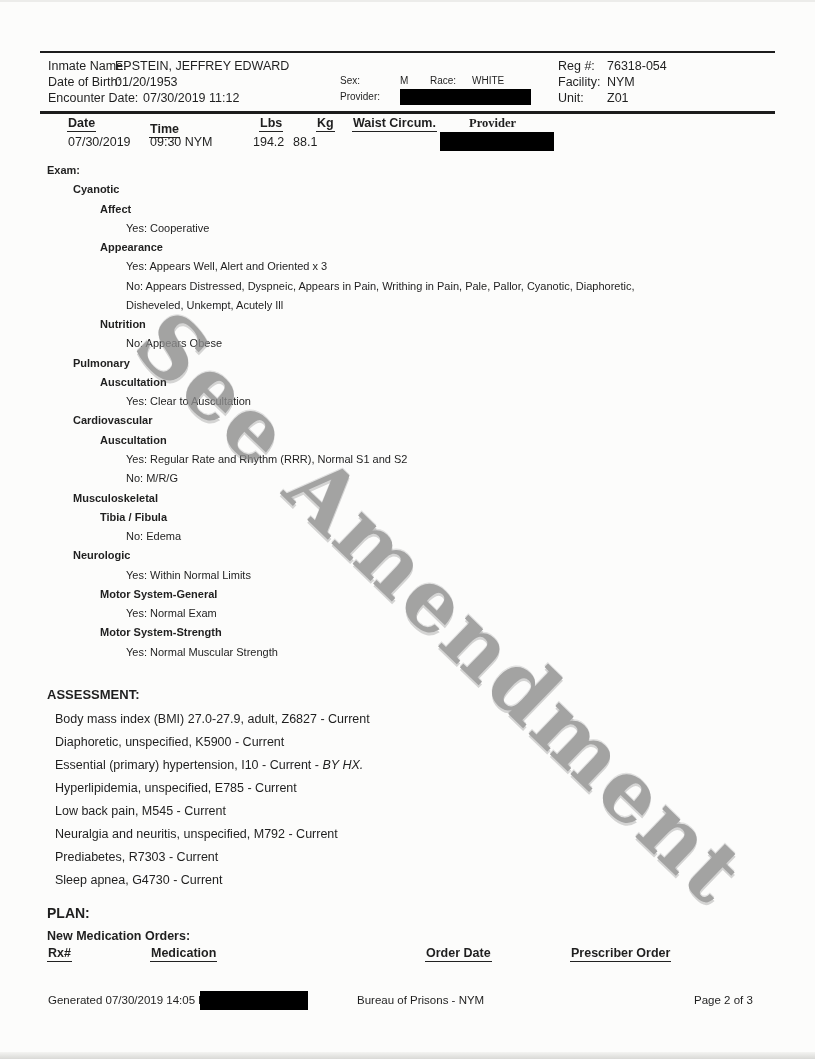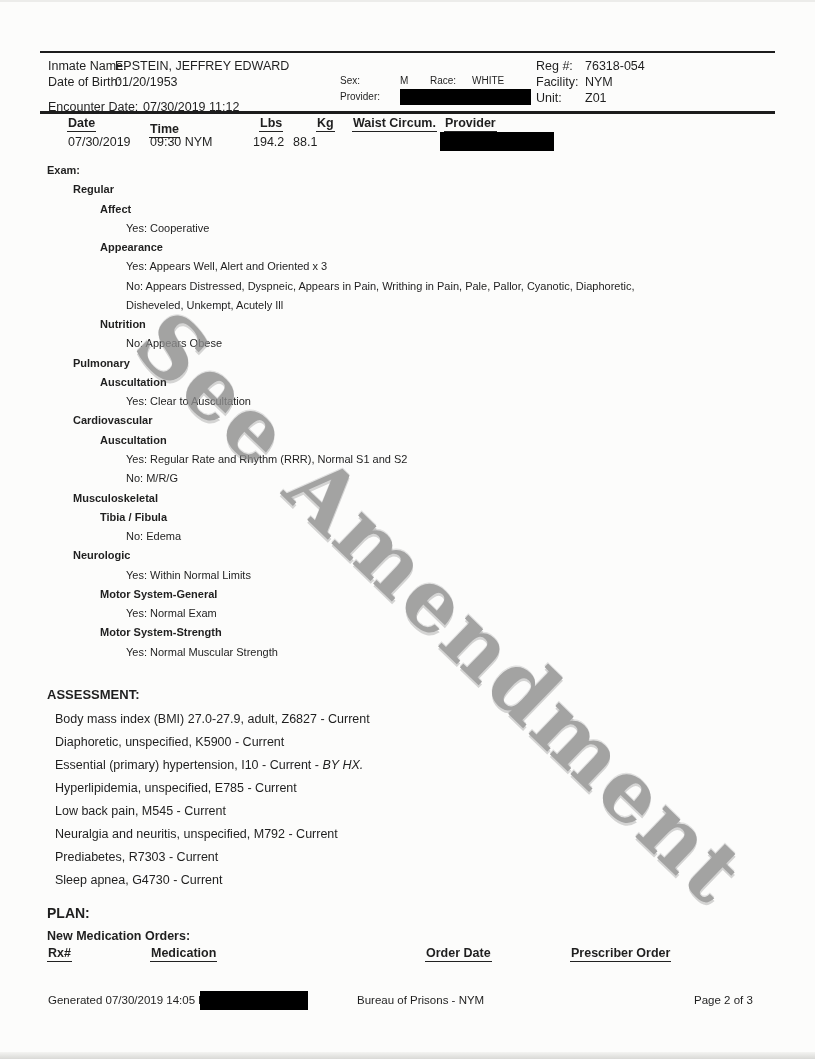--- a/index.html
+++ b/index.html
@@ -13,41 +13,41 @@
   
   .edge-top{left:0;top:0;width:815px;height:2px;background:#ececea;}
   .edge-bottom{left:0;bottom:0;width:815px;height:7px;background:linear-gradient(#f4f4f2,#d9d9d6);}
   
   .rule{background:#1c1c1c;}
   .rule-top{left:40px;top:51px;width:735px;height:2px;}
   .rule-mid{left:40px;top:111px;width:735px;height:3px;}
   
   .hrow,.rrow{position:absolute;font-size:12.5px;white-space:nowrap;}
   .hrow{left:48px;}
-  .rrow{left:536px;}
+  .rrow{left:558px;}
   .hrow:nth-child(1){top:59px;}
   .hrow:nth-child(2){top:75px;}
   .hrow:nth-child(3){top:91px;}
   .rrow:nth-child(1){top:59px;}
   .rrow:nth-child(2){top:75px;}
   .rrow:nth-child(3){top:91px;}
   .hrow .lbl{display:inline-block;width:67px;}
-  .hrow:nth-child(3) .lbl{width:95px;margin-top:9px;}
+  .hrow:nth-child(3) .lbl{width:95px;}
   .rrow .lbl{display:inline-block;width:49px;}
   .hmid{font-size:10px;white-space:nowrap;}
   
   .redact{background:#000;}
   
   .vh,.mh{position:absolute;font-weight:bold;font-size:12.5px;border-bottom:1.5px solid #222;padding:0 1px 1px 1px;white-space:nowrap;}
   .vh:nth-child(1){left:67px;}
   .vh:nth-child(2){left:149px;margin-top:6px;}
   .vh:nth-child(3){left:259px;}
   .vh:nth-child(4){left:316px;}
   .vh:nth-child(5){left:352px;}
-  .vh:nth-child(6){left:444px;}
+  .vh:nth-child(6){left:468px;font-family:Liberation Serif, serif;}
   .vc{position:absolute;font-size:12.5px;white-space:nowrap;}
   .vc:nth-child(1){left:68px;}
   .vc:nth-child(2){left:150px;}
   .vc:nth-child(3){left:253px;}
   .vc:nth-child(4){left:293px;}
   
   .watermark{
     left:185px;top:292px;width:700px;
     transform:rotate(44deg);transform-origin:0 0;
     font-family:"DejaVu Serif","Liberation Serif",serif;
@@ -123,21 +123,21 @@
     <span class="vc">09:30 NYM</span>
     <span class="vc">194.2</span>
     <span class="vc">88.1</span>
   </div>
 <div class="abs redact" style="left:440px;top:132px;width:114px;height:19px;"></div>
 
 <div class="abs watermark">See Amendment</div>
 
 <div class="abs exam">
     <div class="xl i0 b">Exam:</div>
-    <div class="xl i1 b">Regular</div>
+    <div class="xl i1 b">Cyanotic</div>
     <div class="xl i2 b">Affect</div>
     <div class="xl i3">Yes: Cooperative</div>
     <div class="xl i2 b">Appearance</div>
     <div class="xl i3">Yes: Appears Well, Alert and Oriented x 3</div>
     <div class="xl i3">No: Appears Distressed, Dyspneic, Appears in Pain, Writhing in Pain, Pale, Pallor, Cyanotic, Diaphoretic,</div>
     <div class="xl i3">Disheveled, Unkempt, Acutely Ill</div>
     <div class="xl i2 b">Nutrition</div>
     <div class="xl i3">No: Appears Obese</div>
     <div class="xl i1 b">Pulmonary</div>
     <div class="xl i2 b">Auscultation</div>

